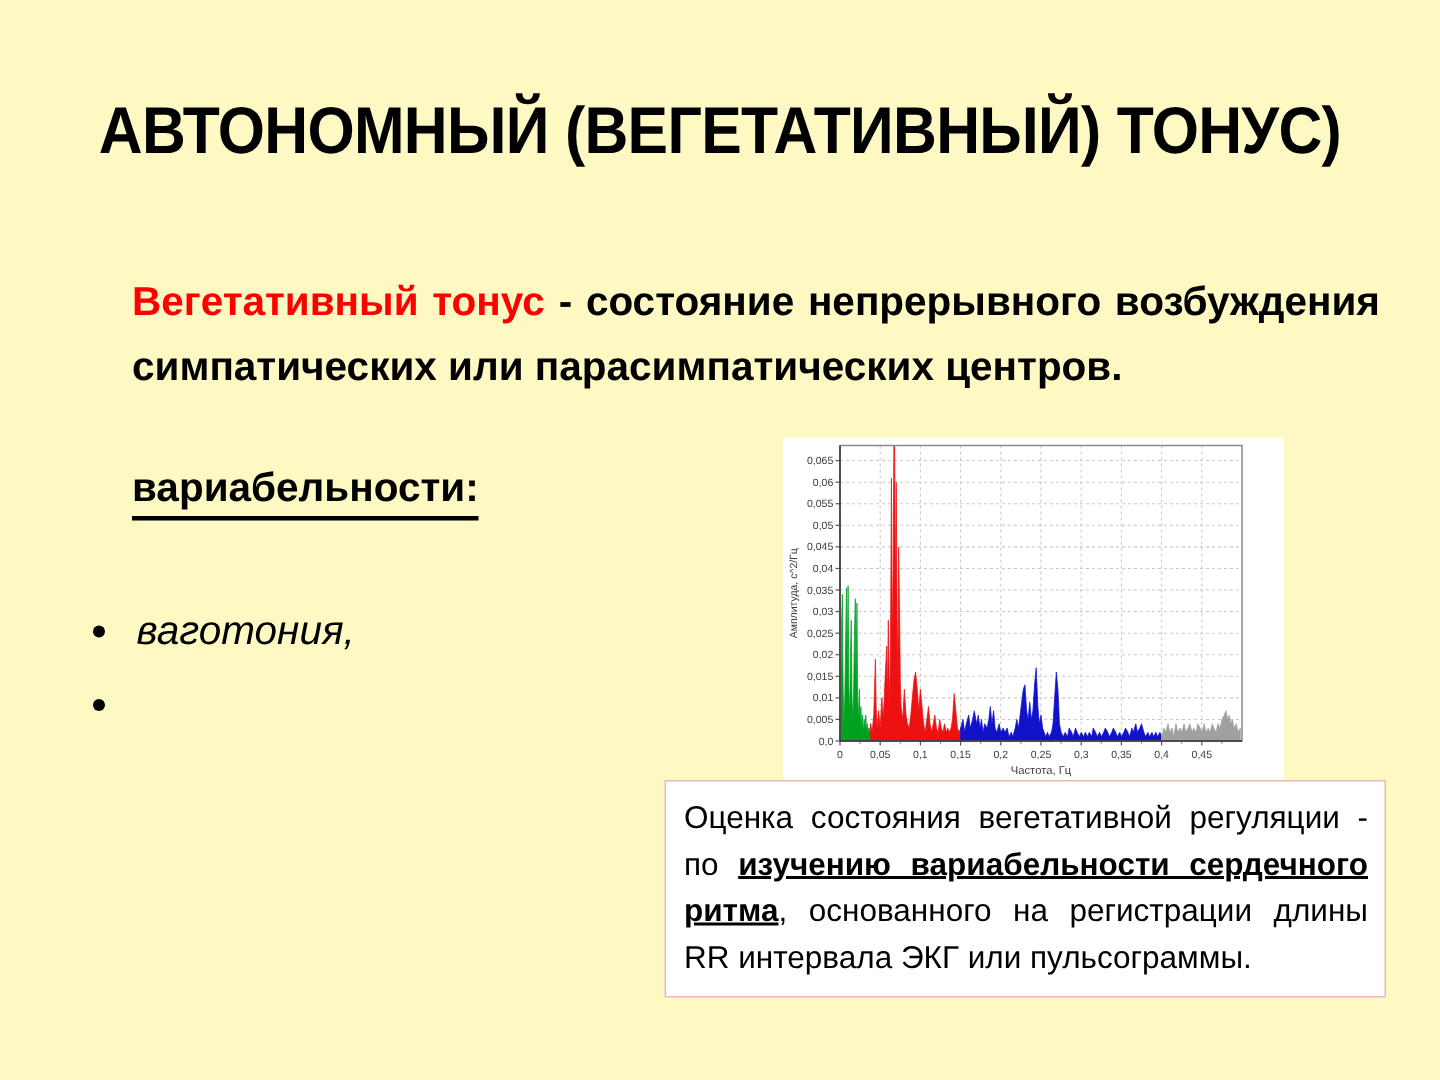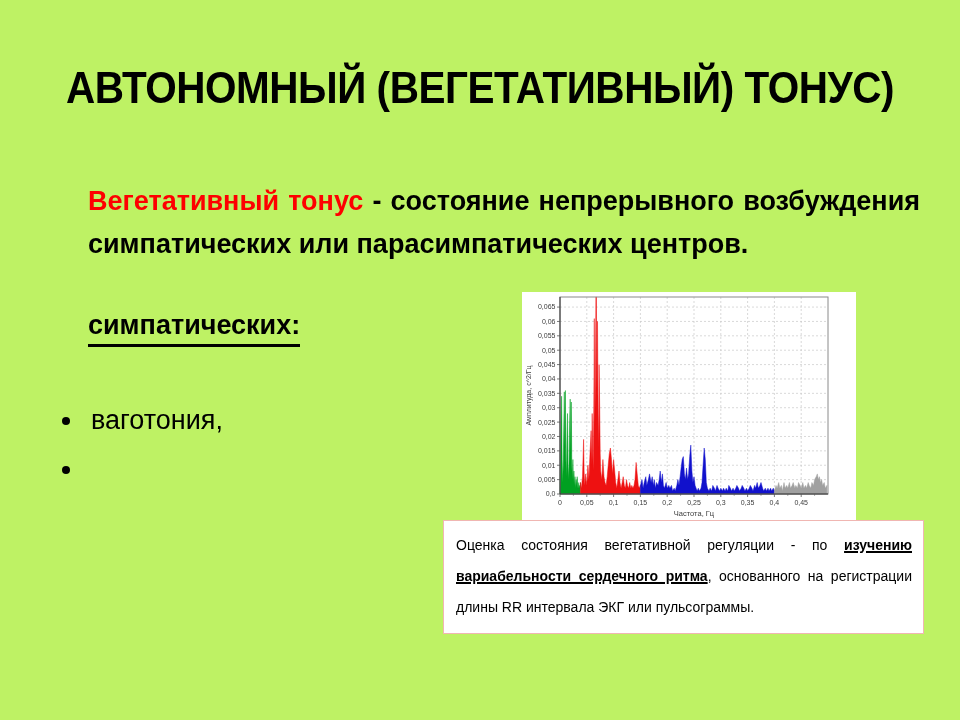--- a/index.html
+++ b/index.html
@@ -3,21 +3,21 @@
 <meta charset="utf-8">
 <style>
   html,body{margin:0;padding:0;}
   body{
     width:960px;height:720px;
     background:#ffffff;
     font-family:"Liberation Sans", sans-serif;
     color:#000;
     overflow:hidden;
   }
-  .slide{position:relative;width:960px;height:720px;background:#bef264;}
+  .slide{position:relative;width:960px;height:720px;background:#fef9c3;}
 
   .title{
     position:absolute;top:66px;left:0;width:960px;
     margin:0;text-align:center;
     font-size:44px;font-weight:bold;line-height:1.0;
     white-space:nowrap;
     transform:scaleX(0.92);
     letter-spacing:-0.5px;
   }
 
@@ -34,58 +34,58 @@
   }
   .subheading .line{margin-bottom:15px;}
   .subheading .u{border-bottom:3px solid #000;padding-bottom:2px;display:inline-block;}
   .subheading .u.ext{padding-right:14px;}
 
   ul.bullets{
     position:absolute;left:62px;top:404px;margin:0;padding:0;
     list-style:none;
     font-size:27px;font-weight:normal;line-height:32px;
   }
-  ul.bullets li{margin-bottom:17px;}
+  ul.bullets li{margin-bottom:17px;font-style:italic;}
   ul.bullets .dot{
     display:inline-block;width:8px;height:8px;border-radius:50%;
     background:#000;margin-right:21px;vertical-align:4px;
   }
 
   figure.chart{
     position:absolute;left:518px;top:288px;width:334px;height:232px;
     margin:4px;background:#fff;
   }
   figure.chart svg{display:block;}
 
   aside.note{
     position:absolute;left:443px;top:520px;width:456px;
     border:1px solid #f0b6b2;
     padding:9px 11px 10px 12px;
-    font-size:14px;line-height:31px;
+    font-size:21px;line-height:31px;
     text-align:justify;
     background:#fff;
   }
   aside.note b u{text-decoration-thickness:2px;}
 </style>
 </head>
 <body>
 
 <div class="slide">
 
   <h1 class="title">АВТОНОМНЫЙ (ВЕГЕТАТИВНЫЙ) ТОНУС)</h1>
 
   <p class="definition">
     <span class="term">Вегетативный тонус</span>
     <span>-</span>
     <span>состояние непрерывного возбуждения симпатических или парасимпатических центров.</span>
   </p>
 
   <div class="subheading">
     <div class="line">
-      <span class="u">симпатических:</span>
+      <span class="u">вариабельности:</span>
     </div>
   </div>
 
   <ul class="bullets">
     <li>
       <span class="dot"></span><span>ваготония,</span>
     </li>
     <li>
       <span class="dot"></span>
     </li>

